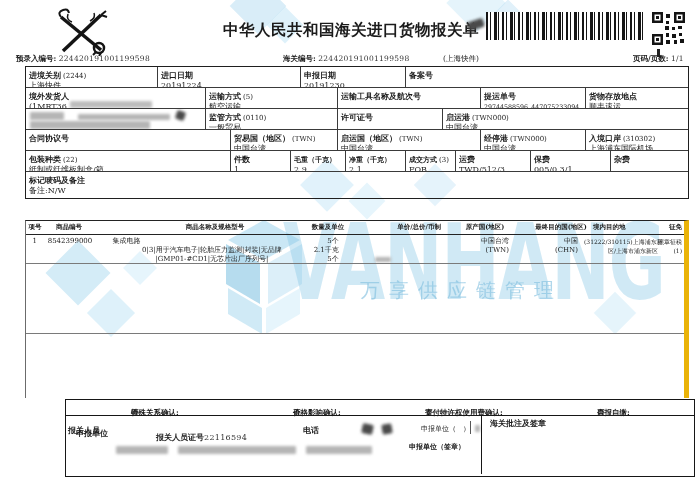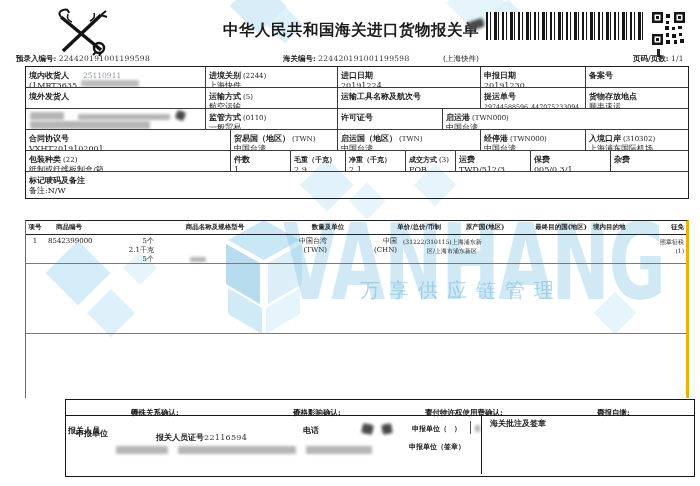--- a/index.html
+++ b/index.html
@@ -26,21 +26,21 @@
   .frow{display:flex;border-bottom:1px solid #3a3a3a}
   .frow:last-child{border-bottom:none}
   .fcell{border-right:1px solid #3a3a3a;padding:1px 3px;overflow:hidden}
   .fcell:last-child{border-right:none}
   .h21{height:21px}.h18{height:18px}.h26{height:26px}
   .redact{display:inline-block;height:7px;background:#bcbcbc;filter:blur(1.6px);border-radius:1px;vertical-align:middle}
   .redact-b{position:absolute;height:8px;background:#b5b5b5;filter:blur(1.8px);border-radius:1px}
   .stamp{color:#8b9aa8;font-size:7.5px;margin-left:14px;filter:blur(.4px);font-weight:normal}
   .handmark{position:absolute;background:#4a4a4a;filter:blur(1.4px);border-radius:2px}
   
-  .gtable{position:absolute;left:25px;top:220px;width:664px;height:178px;border-top:1.5px solid #232323;border-left:1px solid #6b6b6b;border-right:3px solid #eab308}
+  .gtable{position:absolute;left:25px;top:220px;width:664px;height:178px;border-top:1.5px solid #232323;border-left:1px solid #6b6b6b;border-right:5px solid #eab308}
   .ghead{display:flex;height:14px;border-bottom:1px solid #232323;font-size:6.5px;font-weight:bold;align-items:center;white-space:nowrap}
   .grow{display:flex;font-size:7px;padding-top:2px}
   .gline{height:9px;line-height:9px;white-space:nowrap}
   .g1{width:18px;text-align:center}
   .g2{width:76px;text-align:left;padding-left:4px}
   .g3{width:190px;text-align:center}
   .g4{width:36px;text-align:right;padding-right:2px}
   .g5{width:95px;position:relative;text-align:right}
   .g6{width:88px;text-align:right;padding-right:12px}
   .g7{width:64px;text-align:right;padding-right:6px}
@@ -152,24 +152,20 @@
       <span>(上海快件)</span>
     </div>
     <div class="meta" style="left:633px">
       <span class="lab">页码/页数:</span>
       <span class="num">1/1</span>
     </div>
 
     <div class="ftable">
 
       <div class="frow h21">
-        <div class="fcell" style="width:180px">
-          <div class="lline"><span class="lab">境内收货人</span><span class="stamp">25110911</span></div>
-          <div class="vline"><span class="val">(1MRT3635</span><span class="redact" style="width:58px;margin-left:4px"></span></div>
-        </div>
         <div class="fcell" style="width:132px">
           <div class="lline"><span class="lab">进境关别</span><span class="code">(2244)</span></div>
           <div class="vline"><span class="val">上海快件</span></div>
         </div>
         <div class="fcell" style="width:143px">
           <div class="lline"><span class="lab">进口日期</span></div>
           <div class="vline"><span class="val">20191224</span></div>
         </div>
         <div class="fcell" style="width:105px">
           <div class="lline"><span class="lab">申报日期</span></div>
@@ -177,20 +173,21 @@
         </div>
         <div class="fcell" style="flex:1">
           <div class="lline"><span class="lab">备案号</span></div>
           <div class="vline"><span class="val"></span></div>
         </div>
       </div>
 
       <div class="frow h21">
         <div class="fcell" style="width:180px">
           <div class="lline"><span class="lab">境外发货人</span></div>
+          <div class="vline"><span class="val">(1MRT36</span><span class="redact" style="width:82px;margin-left:3px"></span></div>
         </div>
         <div class="fcell" style="width:132px">
           <div class="lline"><span class="lab">运输方式</span><span class="code">(5)</span></div>
           <div class="vline"><span class="val">航空运输</span></div>
         </div>
         <div class="fcell" style="width:143px">
           <div class="lline"><span class="lab">运输工具名称及航次号</span></div>
           <div class="vline"><span class="val"></span></div>
         </div>
         <div class="fcell" style="width:105px">
@@ -220,21 +217,20 @@
         </div>
         <div class="fcell" style="flex:1">
           <div class="lline"><span class="lab">启运港</span><span class="code">(TWN000)</span></div>
           <div class="vline"><span class="val">中国台湾</span></div>
         </div>
       </div>
 
       <div class="frow h21">
         <div class="fcell" style="width:205px">
           <div class="lline"><span class="lab">合同协议号</span></div>
-          <div class="vline"><span class="val">VXHT2019102001</span></div>
         </div>
         <div class="fcell" style="width:107px">
           <div class="lline"><span class="lab">贸易国（地区）</span><span class="code">(TWN)</span></div>
           <div class="vline"><span class="val">中国台湾</span></div>
         </div>
         <div class="fcell" style="width:143px">
           <div class="lline"><span class="lab">启运国（地区）</span><span class="code">(TWN)</span></div>
           <div class="vline"><span class="val">中国台湾</span></div>
         </div>
         <div class="fcell" style="width:105px">
@@ -303,20 +299,25 @@
         <span class="g8" style="text-align:left">境内目的地</span>
         <span class="g9" style="text-align:right">征免</span>
       </div>
       <div class="grow">
         <div class="g1">
             <div class="gline">1</div>
           </div>
         <div class="g2">
             <div class="gline">8542399000</div>
           </div>
+        <div class="g3">
+          <div class="gline" style="text-align:left;margin-left:-6px">集成电路</div>
+          <div class="gline">0|3|用于汽车电子|轮胎压力监测|封装|无品牌</div>
+          <div class="gline">|GMP01-#CD1|无芯片出厂序列号|</div>
+        </div>
         <div class="g4">
           <div class="gline">5个</div>
           <div class="gline">2.1千克</div>
           <div class="gline">5个</div>
         </div>
         <div class="g5">
           <span class="redact-b" style="left:34px;top:20px;width:16px;height:5px"></span>
         </div>
         <div class="g6">
           <div class="gline">中国台湾</div>
@@ -358,21 +359,21 @@
             <span>否</span>
           </span>
       </div>
       <div class="cfoot">
         <div class="fl">
           <span class="lab abs" style="left:2px;top:9px">报关人员</span>
           <span class="abs" style="left:90px;top:9px"><span class="lab">报关人员证号</span><span class="val num">22116594</span></span>
           <span class="lab abs" style="left:237px;top:9px">电话</span>
           <span class="handmark" style="left:296px;top:8px;width:11px;height:10px;transform:rotate(12deg)"></span>
           <span class="handmark" style="left:316px;top:8px;width:10px;height:10px;transform:rotate(-10deg)"></span>
-          <span class="abs sm" style="left:346px;top:8px;font-weight:bold">申报单位（　）</span>
+          <span class="abs sm" style="left:355px;top:8px;font-weight:normal">申报单位（　）</span>
           <span class="vbar" style="left:404px;top:5px;height:13px"></span>
           <span class="redact-b" style="left:409px;top:9px;width:5px;height:7px"></span>
           <span class="abs sm" style="left:343px;top:26px;font-weight:bold">申报单位（签章）</span>
           <span class="lab abs" style="left:10px;top:12px">申报单位</span>
           <span class="redact-b" style="left:50px;top:30px;width:52px"></span>
           <span class="redact-b" style="left:112px;top:30px;width:118px"></span>
           <span class="redact-b" style="left:240px;top:30px;width:66px"></span>
         </div>
         <div class="fr">
           <span class="lab abs" style="left:8px;top:2px">海关批注及签章</span>

